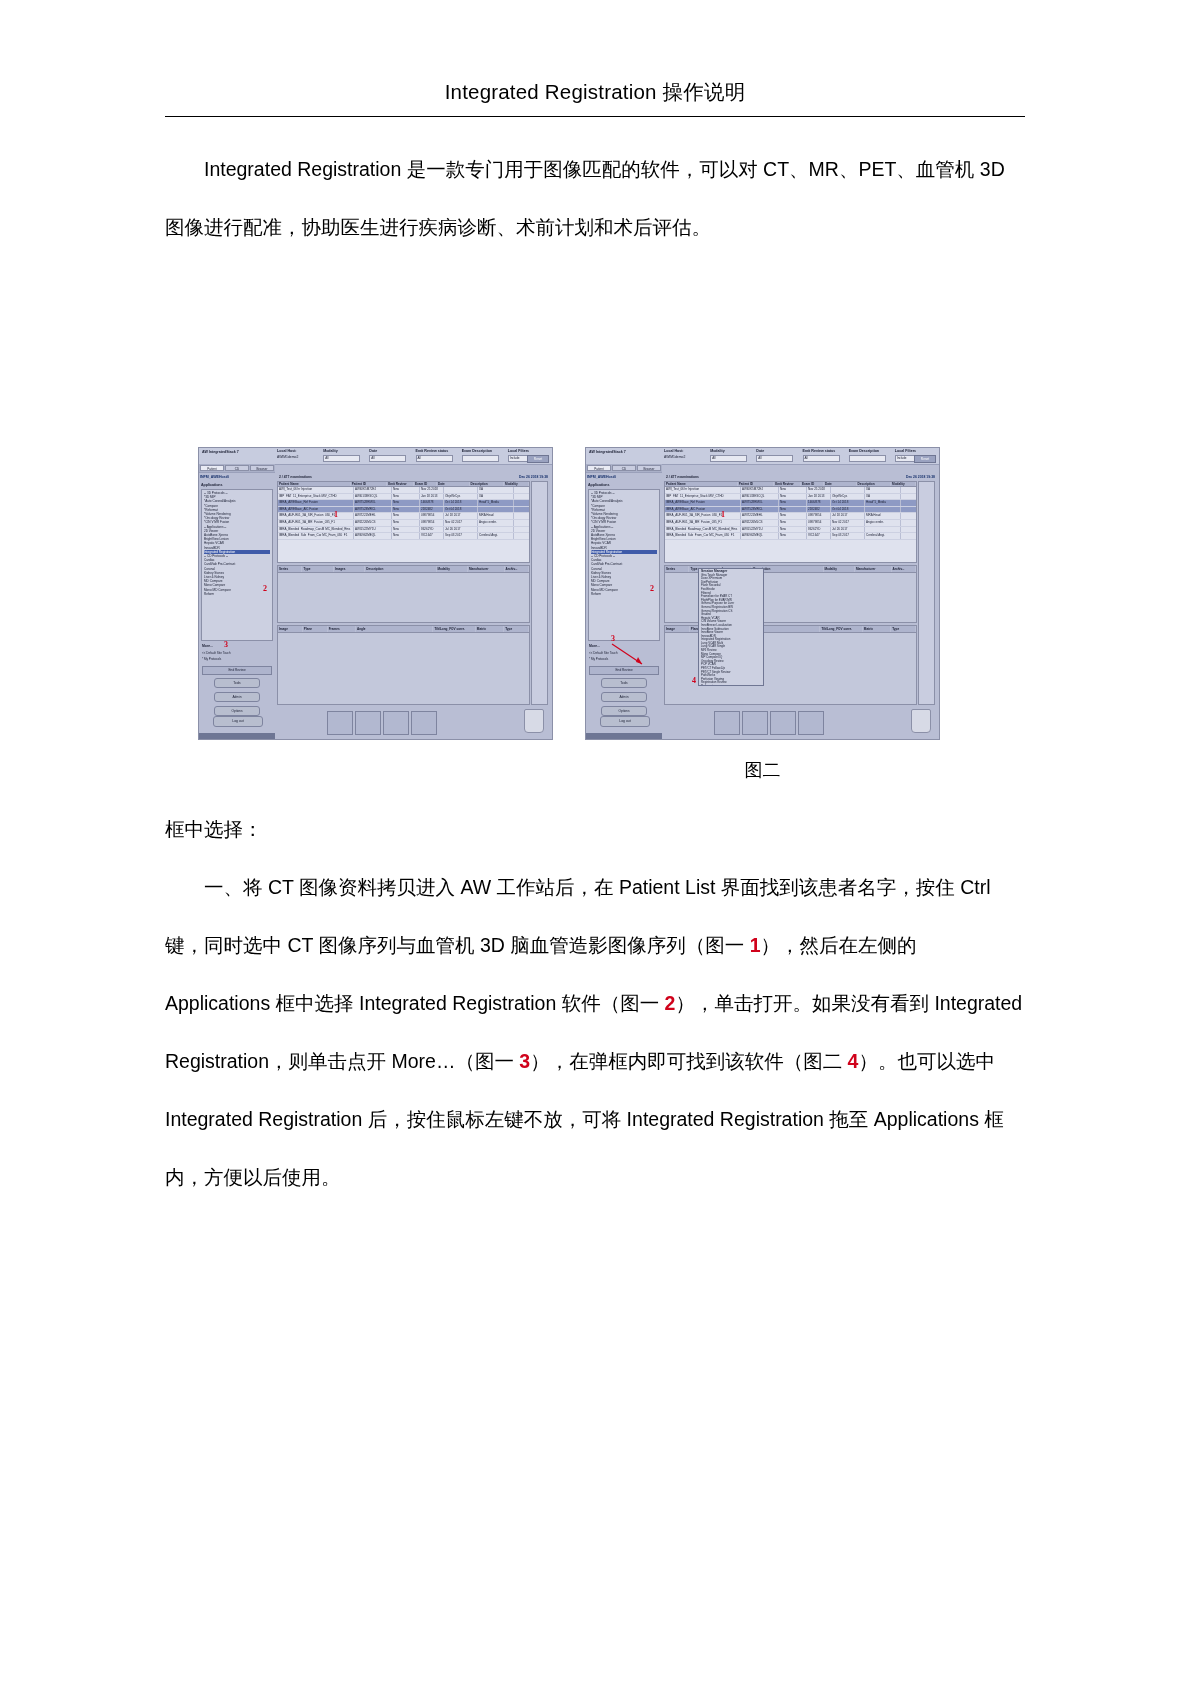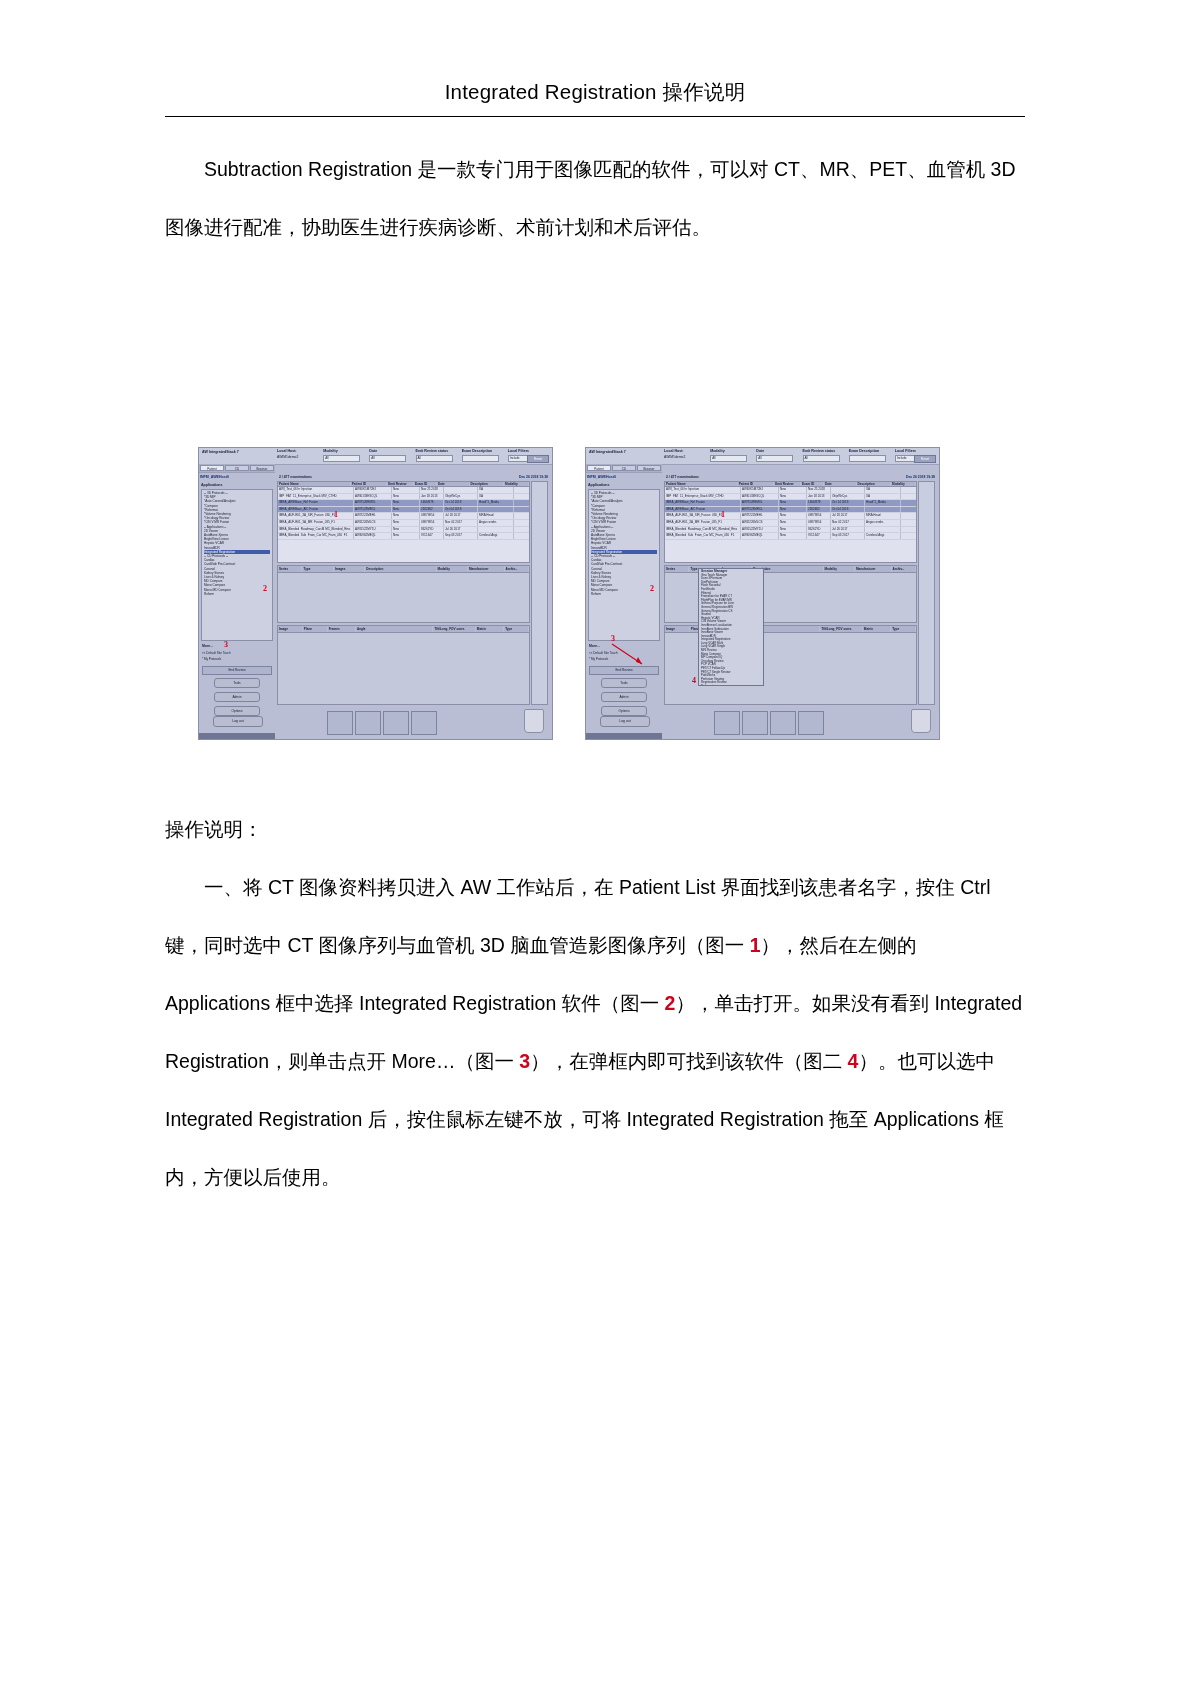--- a/index.html
+++ b/index.html
@@ -355,21 +355,21 @@
   .red { color: #d0021b; font-weight: bold; }
 </style>
 </head>
 <body>
 
 <div class="page">
 
   <div class="header">Integrated Registration  操作说明</div>
 
   <div class="body-text">
-    <div class="p-indent">Subtraction Registration 是一款专门用于图像匹配的软件，可以对 CT、MR、PET、血管机 3D 图像进行配准，协助医生进行疾病诊断、术前计划和术后评估。</div>
+    <div class="p-indent">Integrated Registration 是一款专门用于图像匹配的软件，可以对 CT、MR、PET、血管机 3D 图像进行配准，协助医生进行疾病诊断、术前计划和术后评估。</div>
   </div>
 
   <div class="figures">
 
     <div class="fig-wrap left">
       <div class="aw">
         <div class="topbar">
           <div class="app-title">AW IntegratedStack 7</div>
           <div class="tb-row">
             <div class="cell">Local Host:</div>
@@ -783,22 +783,23 @@
         <svg style="position:absolute; left:22px; top:192px; width:40px; height:26px; overflow:visible;">
           <line x1="4" y1="4" x2="34" y2="24" stroke="#d0021b" stroke-width="1.2"></line>
           <polygon points="34,24 28,22 30,17" fill="#d0021b"></polygon>
         </svg>
 
         <div class="marker" style="left:135px; top:62px;">1</div>
         <div class="marker" style="left:64px; top:136px;">2</div>
         <div class="marker" style="left:25px; top:186px;">3</div>
         <div class="marker" style="left:106px; top:228px;">4</div>
       </div>
+      <div class="fig-caption">图二</div>
     </div>
 
   </div>
 
   <div class="steps">
-    <div>操作说明：</div>
+    <div>框中选择：</div>
     <div class="p-indent"><span>一、将 CT 图像资料拷贝进入 AW 工作站后，在 Patient List 界面找到该患者名字，按住 Ctrl 键，同时选中 CT 图像序列与血管机 3D 脑血管造影图像序列（图一 </span><span class="red">1</span><span>），然后在左侧的 Applications 框中选择 Integrated Registration 软件（图一 </span><span class="red">2</span><span>），单击打开。如果没有看到 Integrated Registration，则单击点开 More…（图一 </span><span class="red">3</span><span>），在弹框内即可找到该软件（图二 </span><span class="red">4</span><span>）。也可以选中 Integrated Registration 后，按住鼠标左键不放，可将 Integrated Registration 拖至 Applications 框内，方便以后使用。</span></div>
   </div>
 
 </div>
 
 </body></html>

